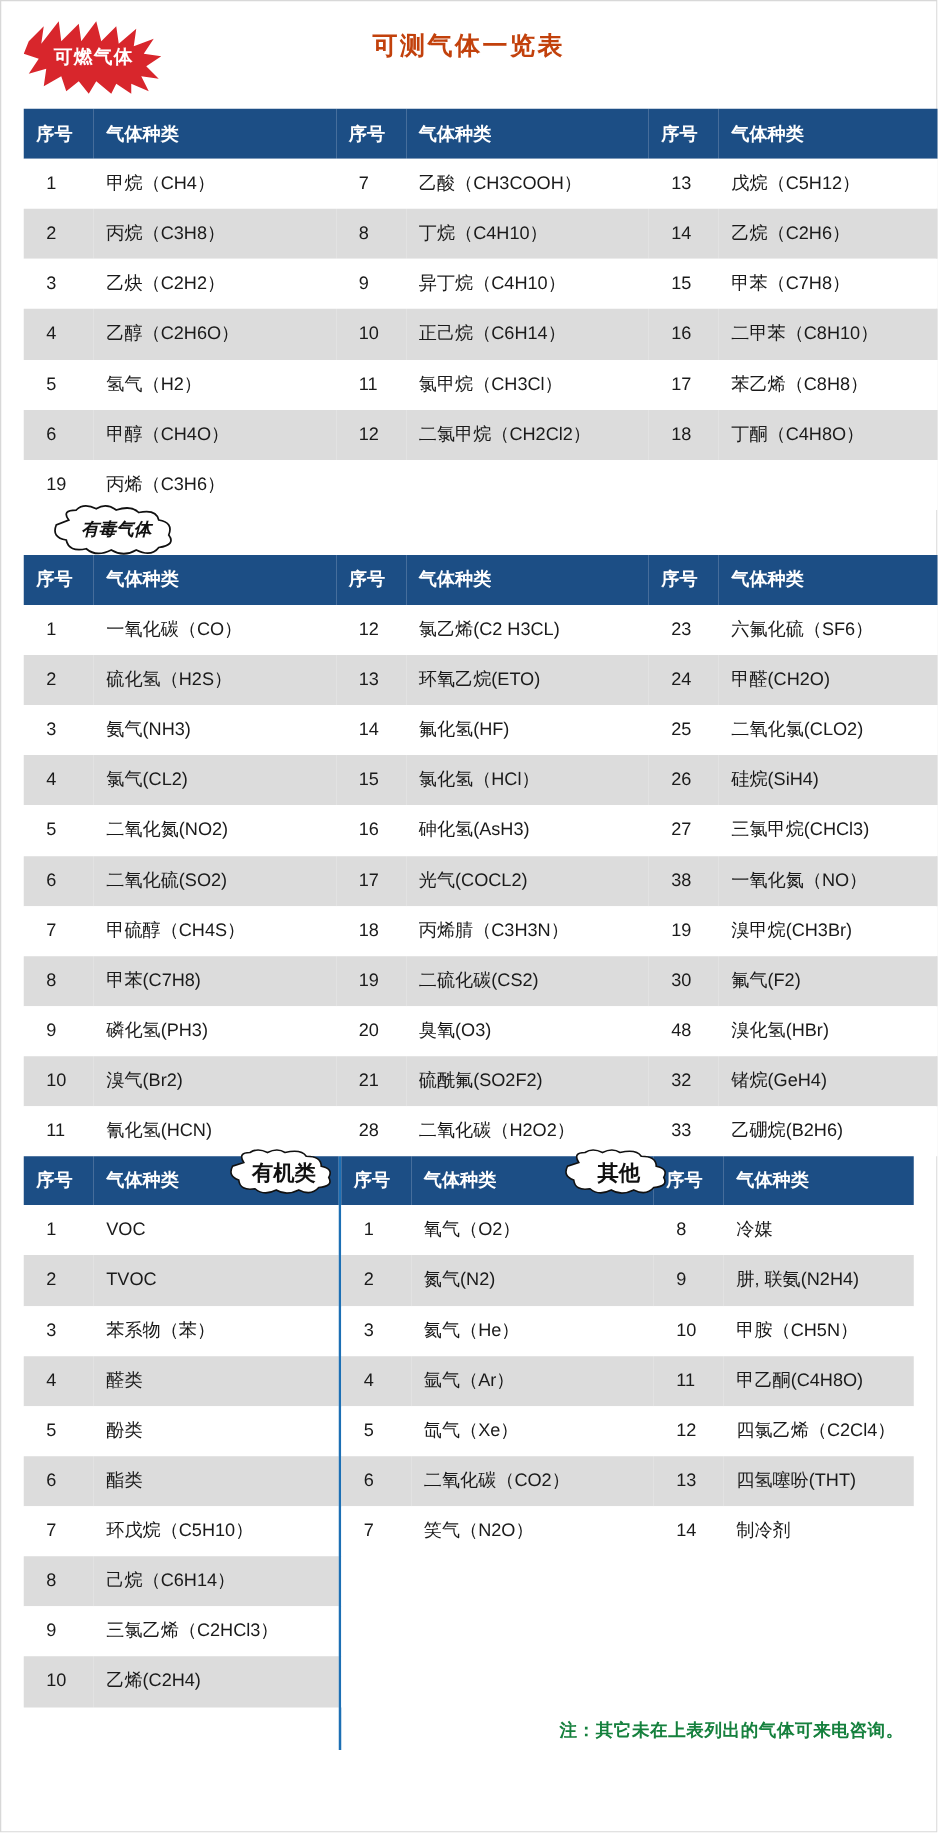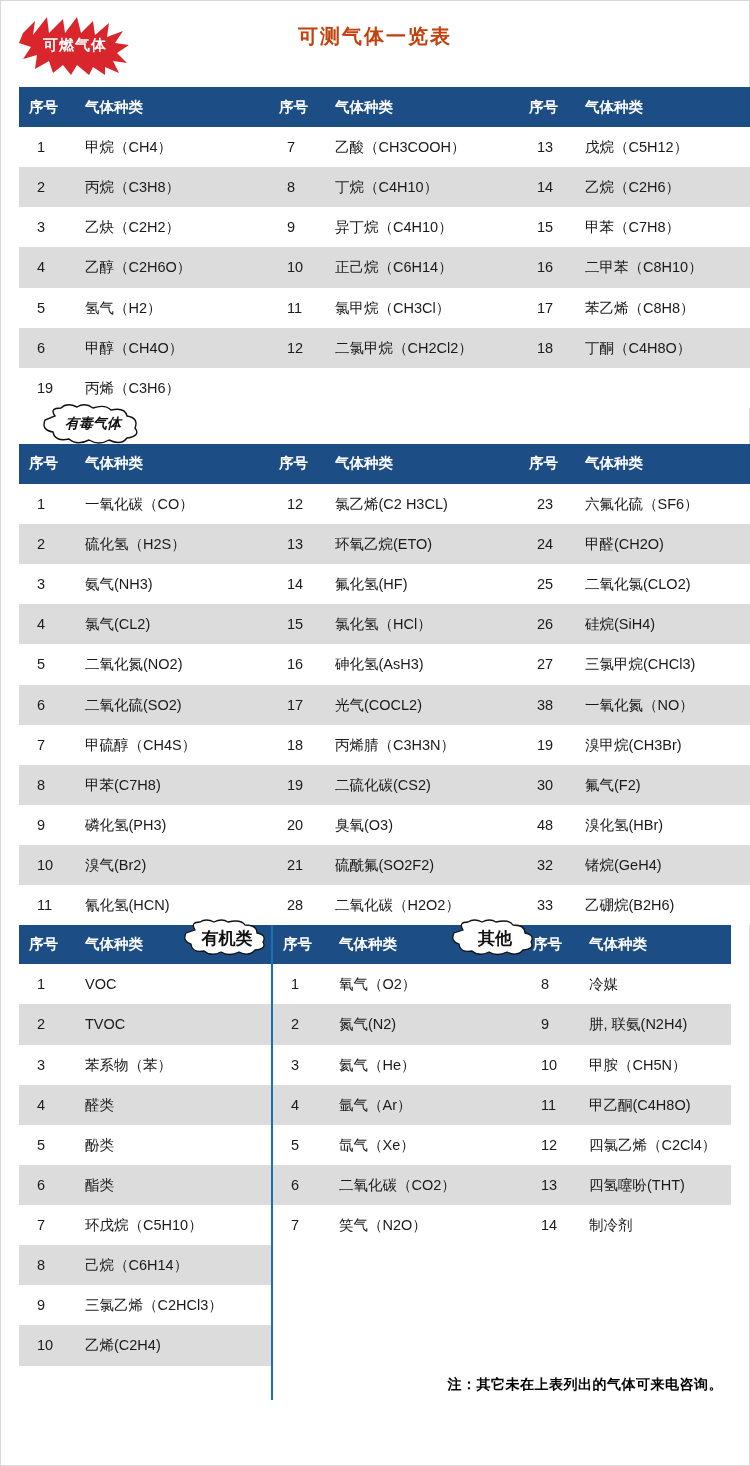--- a/index.html
+++ b/index.html
@@ -162,21 +162,21 @@
     font-weight: bold;
     color: #111;
   }
   #tag-organic { left: 162px; top: -6px; }
   #tag-other   { left: 430px; top: -6px; text-align: right; }
 
   .footnote {
     position: absolute;
     right: 8px;
     bottom: 6px;
-    color: #000000;
+    color: #15803d;
     font-size: 14px;
     font-weight: bold;
     letter-spacing: 0.5px;
   }
   .footnote-wrap {
     position: relative;
     height: 34px;
   }
 </style>
 </head>

